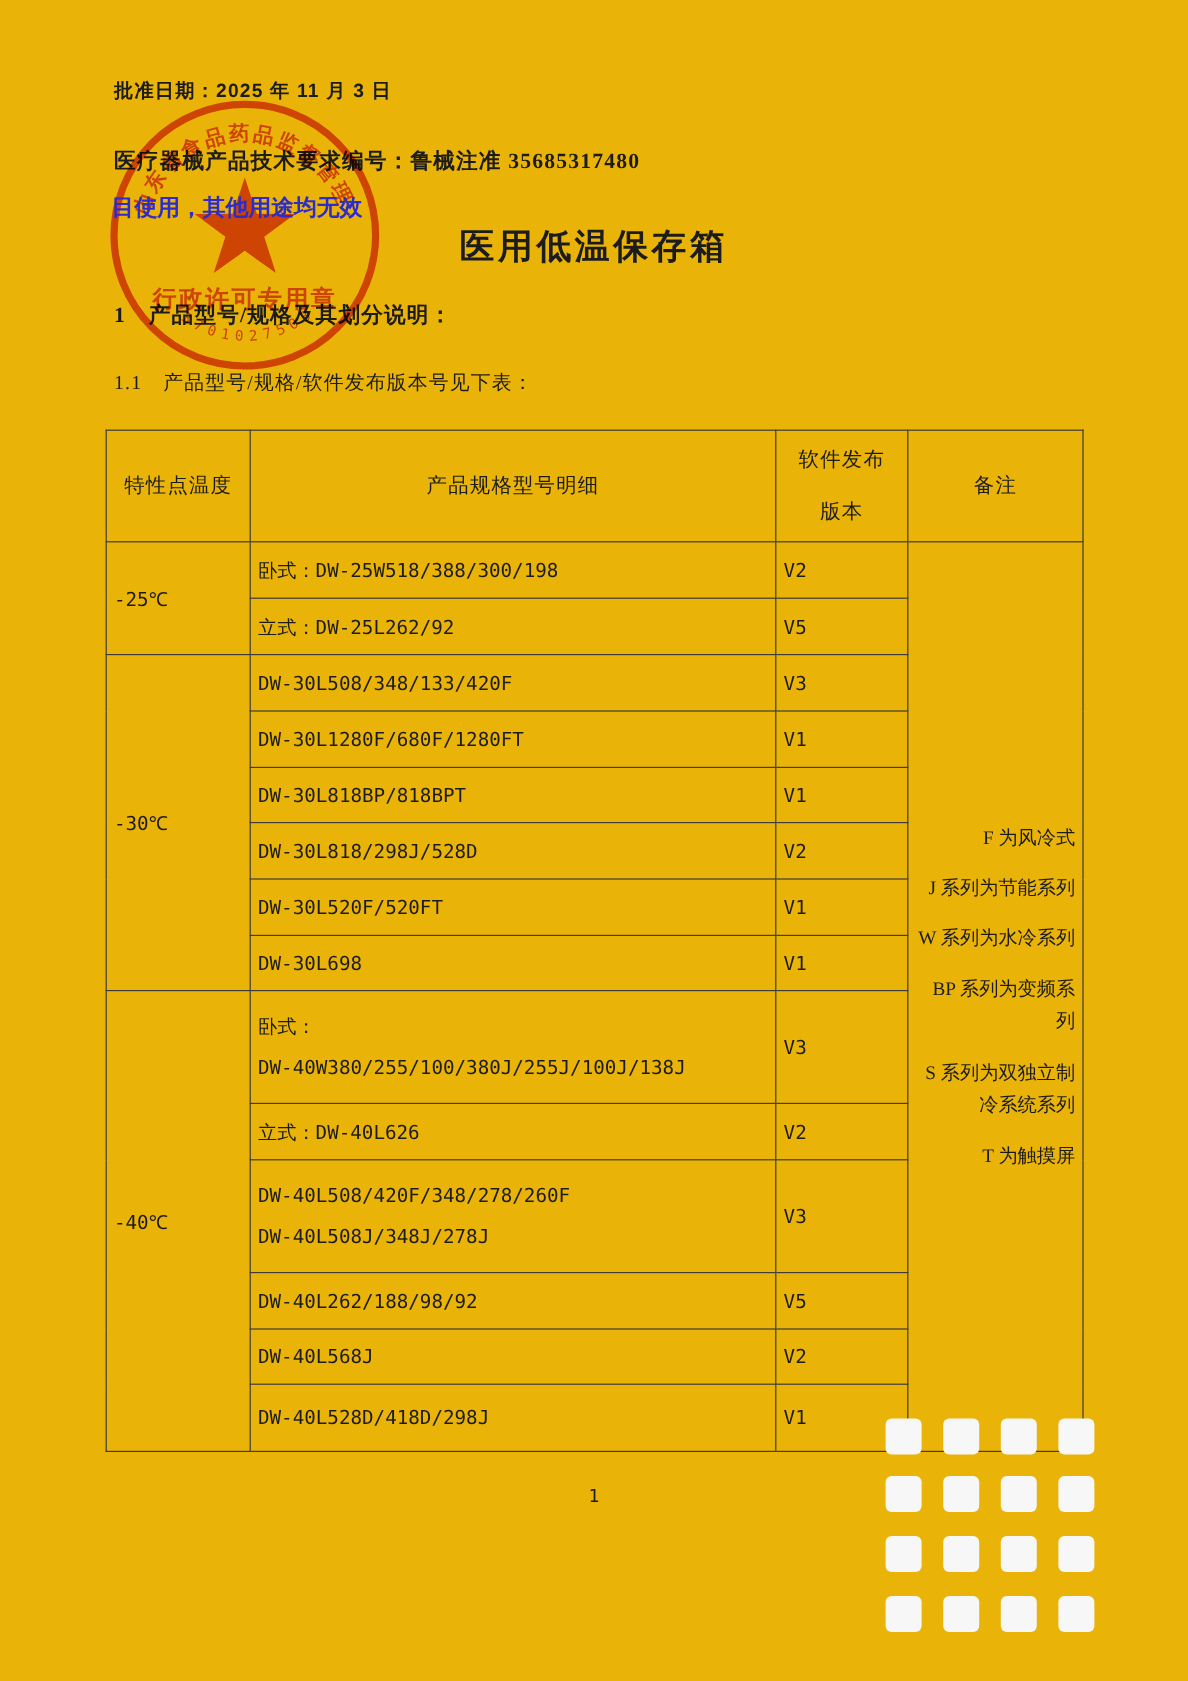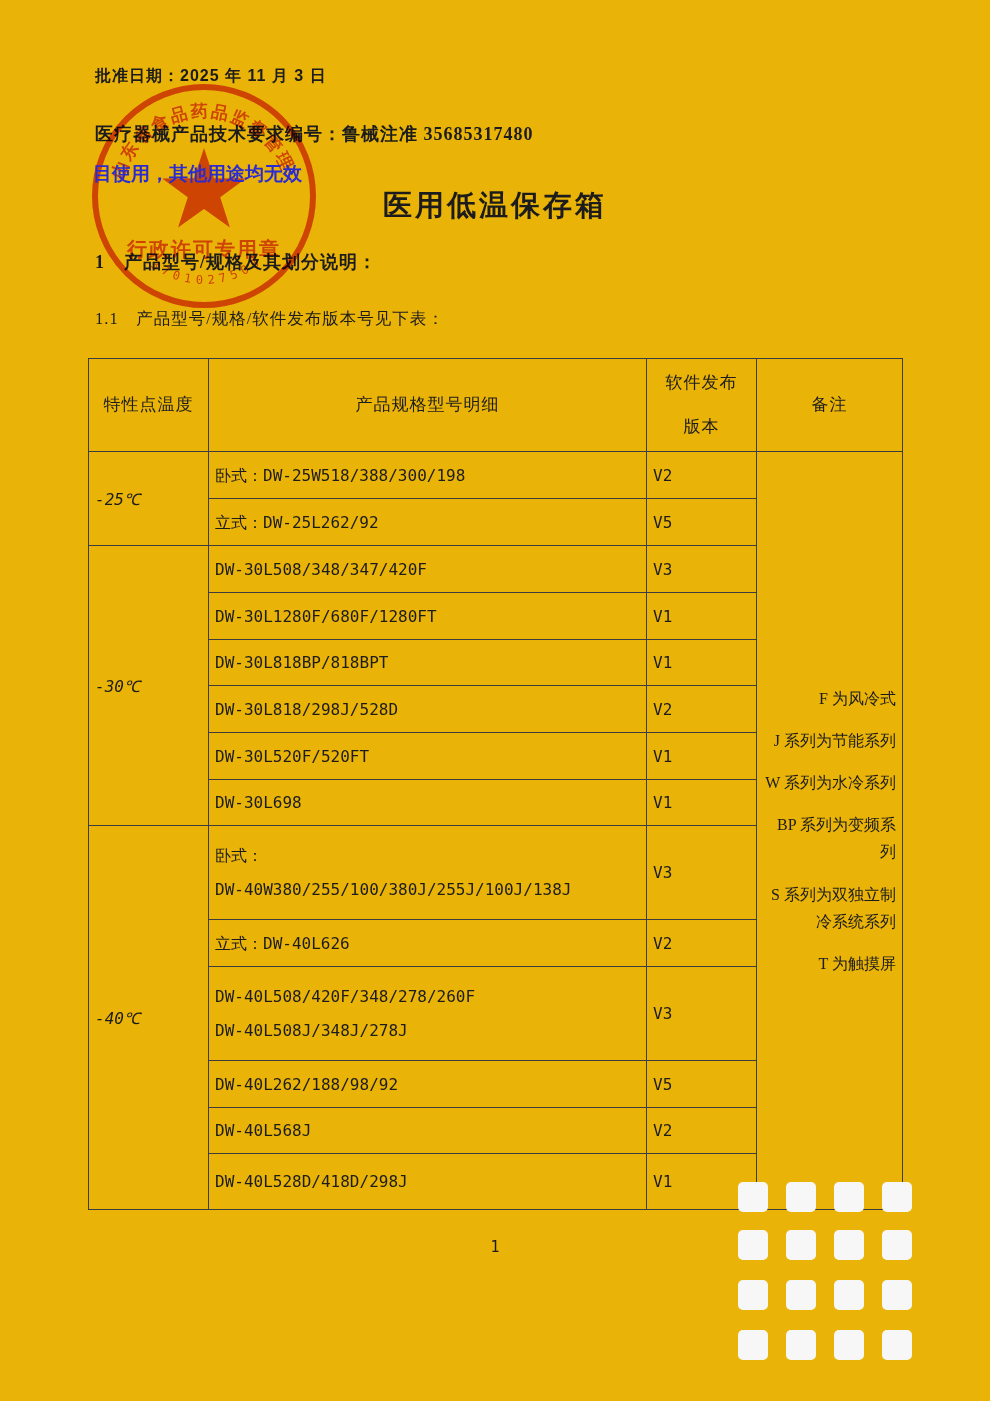--- a/index.html
+++ b/index.html
@@ -45,21 +45,21 @@
   table.spec {
     position:absolute; left:88px; top:358px;
     border-collapse:collapse; table-layout:fixed; width:814px;
     font-size:16.5px;
   }
   table.spec td, table.spec th {
     border:1.5px solid #3d3d3d; vertical-align:middle;
     padding:2px 6px; font-weight:normal;
   }
   th.hdr { text-align:center; font-size:17px; letter-spacing:1px; line-height:2.6;margin-left:36px; }
-  td.temp { text-align:left; padding-left:8px; font-family:"DejaVu Sans Mono", monospace; font-size:16px;font-style:italic; }
+  td.temp { text-align:left; padding-left:8px; font-family:"DejaVu Sans Mono", monospace; font-size:16px; }
   td.model { text-align:left; padding-left:13px; font-family:"DejaVu Sans Mono", monospace; font-size:16px; line-height:2.1; }
   td.ver  { font-family:"DejaVu Sans Mono", monospace; font-size:16px; }
   td.remarks { vertical-align:middle; padding:10px 6px 10px 8px; line-height:1.7; font-size:16px; }
   td.remarks div { margin-bottom:15px;text-align:right; }
   td.remarks div:last-child { margin-bottom:0; }
   .preline { white-space:pre-line; }
   .r47 { height:47px; } .r46 { height:46px; } .r94 { height:94px; }
   .r56 { height:56px;padding-left:15px; } .rhdr { height:90px; }
   .page-num {
     position:absolute; left:0; top:1238px; width:100%; text-align:center;
@@ -129,21 +129,21 @@
         <div>S 系列为双独立制冷系统系列</div>
         <div>T 为触摸屏</div>
       </td>
     </tr>
     <tr class="r47">
       <td class="model">立式：DW-25L262/92</td>
       <td class="ver">V5</td>
     </tr>
     <tr class="r47">
       <td class="temp" rowspan="6">-30℃</td>
-      <td class="model">DW-30L508/348/347/420F</td>
+      <td class="model">DW-30L508/348/133/420F</td>
       <td class="ver">V3</td>
     </tr>
     <tr class="r47">
       <td class="model">DW-30L1280F/680F/1280FT</td>
       <td class="ver">V1</td>
     </tr>
     <tr class="r46">
       <td class="model">DW-30L818BP/818BPT</td>
       <td class="ver">V1</td>
     </tr>

